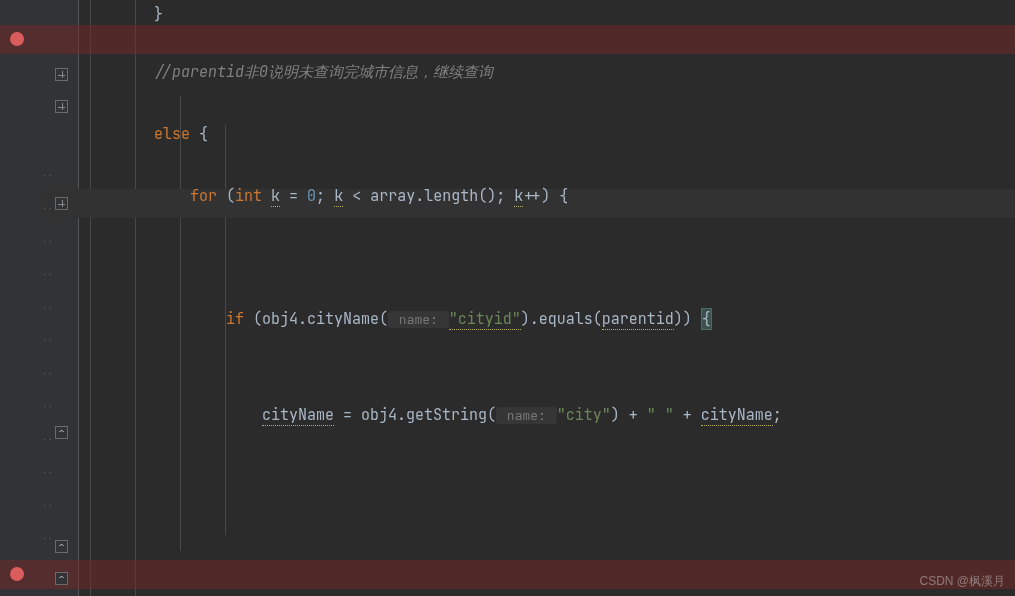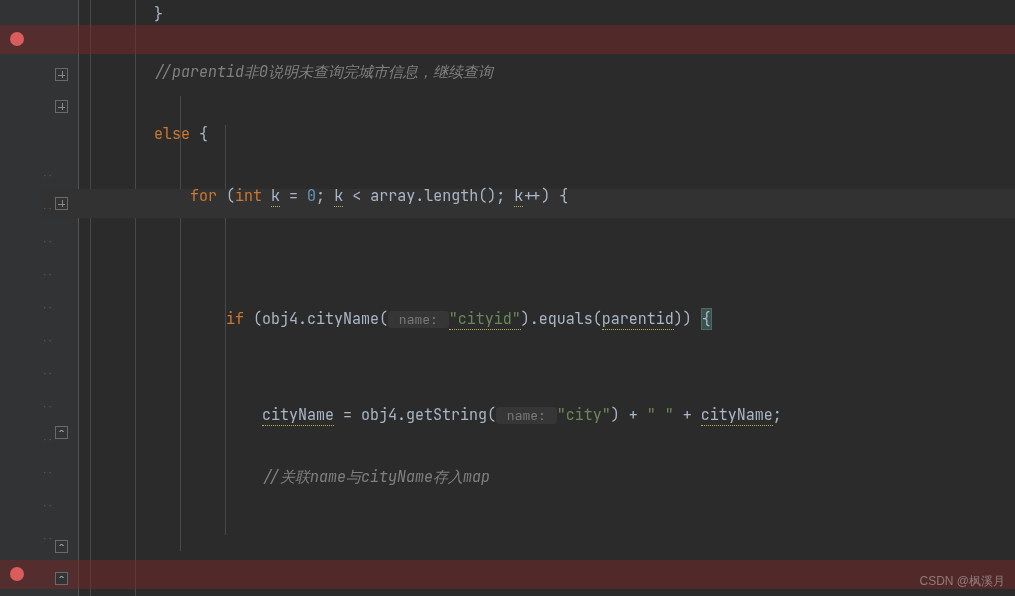--- a/index.html
+++ b/index.html
@@ -95,18 +95,17 @@
 
     <div class="line" style="top:95px">            <span class="kw">for </span><span class="punc">(</span><span class="kw">int </span><span class="warn">k</span><span class="punc"> = </span><span class="num">0</span><span class="punc">; </span><span class="warn">k</span><span class="punc"> &lt; </span><span class="ident">array</span><span class="punc">.</span><span class="ident">length</span><span class="punc">()</span><span class="punc">; </span><span class="warn">k</span><span class="punc">++) {</span></div>
 
 
 
     <div class="line" style="top:189px">                <span class="kw">if </span><span class="punc">(obj4.cityName(</span><span class="hint"> name: </span><span class="str warn">"cityid"</span><span class="punc">).equals(</span><span class="warn">parentid</span><span class="punc">)) </span><span class="punc brace-match">{</span></div>
 
 
     <div class="line" style="top:256px">                    <span class="warn">cityName</span><span class="punc"> = obj4.getString(</span><span class="hint"> name: </span><span class="str">"city"</span><span class="punc">) + </span><span class="str">" "</span><span class="punc"> + </span><span class="warn">cityName</span><span class="punc">;</span></div>
 
-    <div class="line" style="top:289px">                    <span class="com"><span>//</span><span>关联name与cityName存入map</span></span></div>
 
   </div>
 
   <div class="watermark">CSDN @枫溪月</div>
 </div>
 
 </body></html>

